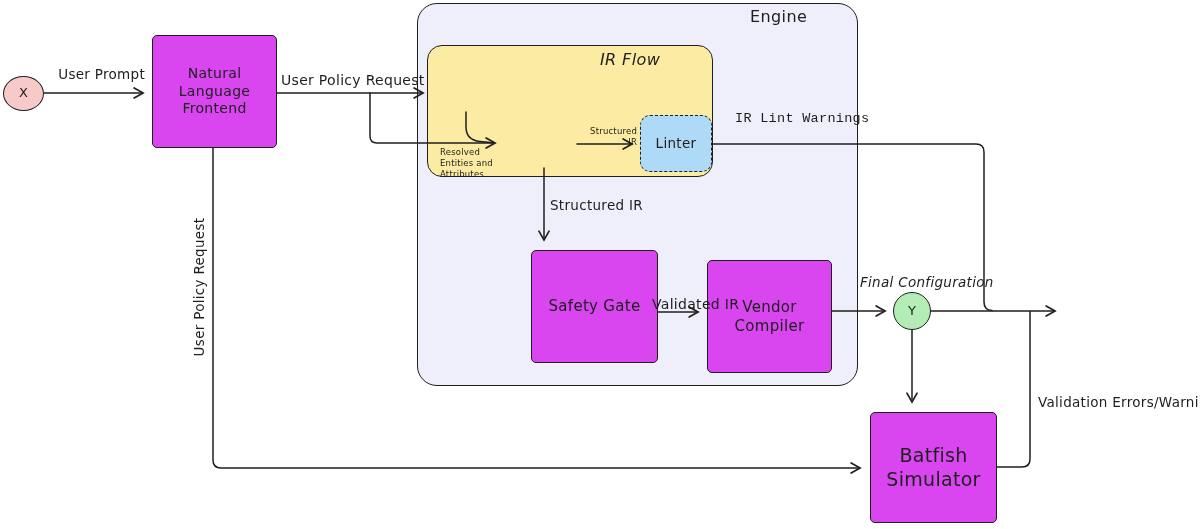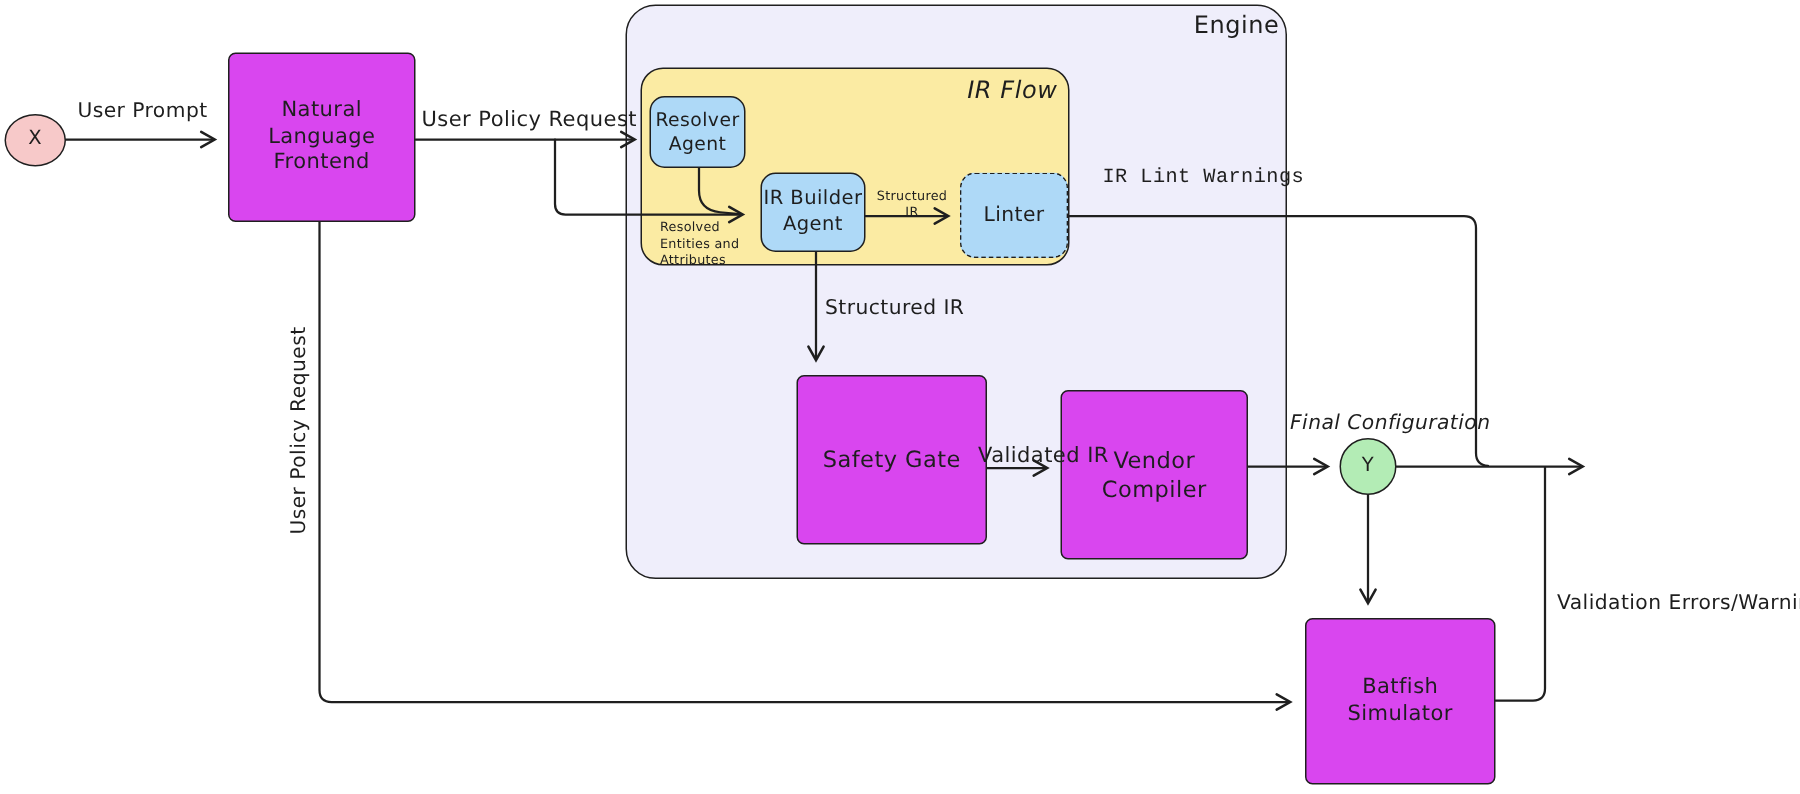--- a/index.html
+++ b/index.html
@@ -31,21 +31,20 @@
   }
   .irflow {
     left: 427px; top: 45px; width: 286px; height: 132px;
     border-radius: 15px;
     background: #fbeba3;
   }
   .container-label {
     position: absolute;
     font-size: 16px;
     letter-spacing: 0.4px;
-    text-align: right;
     white-space: nowrap;
   }
 
   
   .node {
     position: absolute;
     border: 1.7px solid #1f1f1f;
     box-sizing: border-box;
     display: flex;
     align-items: center;
@@ -58,38 +57,38 @@
   .node.blue   { background: #aed9f7; border-radius: 10px; }
   .node.terminal { border-radius: 50%; }
   .node.dashed { border-style: dashed; }
 
   .nlf       { left: 152px; top: 35px;  width: 125px; height: 113px; font-size: 14px; padding: 0 8px; }
   .resolver  { left: 433px; top: 64px;  width: 64px;  height: 48px;  font-size: 12.5px; }
   .irbuilder { left: 507px; top: 115px; width: 70px;  height: 53px;  font-size: 13px; }
   .linter    { left: 640px; top: 115px; width: 72px;  height: 57px;  font-size: 13.5px; }
   .safety    { left: 483px; top: 250px; width: 127px; height: 113px; font-size: 15px; margin-left: 48px; }
   .vendor    { left: 707px; top: 260px; width: 125px; height: 113px; font-size: 15px; justify-content: flex-end; }
-  .batfish   { left: 870px; top: 412px; width: 127px; height: 111px; font-size: 14px; }
+  .batfish   { left: 870px; top: 412px; width: 127px; height: 111px; font-size: 19px; }
   .xnode     { left: 3px;   top: 76px;  width: 41px;  height: 35px;  font-size: 13px; background: #f7c9c9; }
   .ynode     { left: 893px; top: 292px; width: 38px;  height: 38px;  font-size: 13px; background: #b3ecb5; }
 
   
   .edge-label {
     position: absolute;
     font-size: 13.5px;
     letter-spacing: 0.3px;
     white-space: nowrap;
   }
   .edge-label.small {
     font-size: 8.5px;
     letter-spacing: 0.2px;
     white-space: normal;
     line-height: 1.3;
   }
-  .edge-label.center { text-align: center; }
+  .edge-label.center { text-align: right; }
   .rotated {
     transform: rotate(-90deg);
     transform-origin: center center;
     text-align: center;
   }
 
   svg.edges {
     position: absolute;
     left: 0; top: 0;
     width: 1200px; height: 529px;
@@ -131,26 +130,20 @@
     <path d="M 912 330 V 401" marker-end="url(#arrow)"></path>
     <path d="M 213 148 V 460 Q 213 468 221 468 H 859" marker-end="url(#arrow)"></path>
   </svg>
 
   <div class="node terminal xnode">
     <span>X</span>
   </div>
   <div class="node yellow nlf">
     <span>Natural Language Frontend</span>
   </div>
-  <div class="node blue resolver">
-    <span>Resolver Agent</span>
-  </div>
-  <div class="node blue irbuilder">
-    <span>IR Builder Agent</span>
-  </div>
   <div class="node blue dashed linter">
     <span>Linter</span>
   </div>
   <div class="node yellow safety">
     <span>Safety Gate</span>
   </div>
   <div class="node yellow vendor">
     <span>Vendor Compiler</span>
   </div>
   <div class="node terminal ynode">

